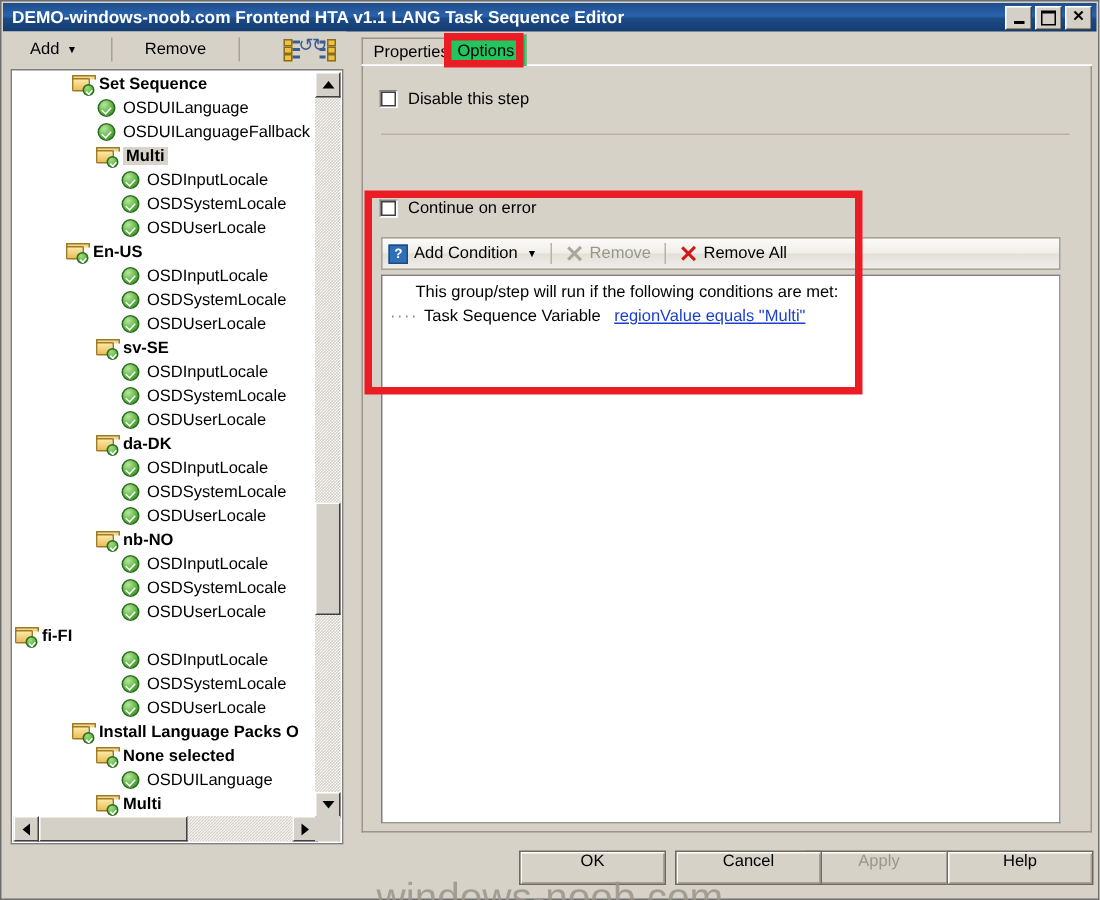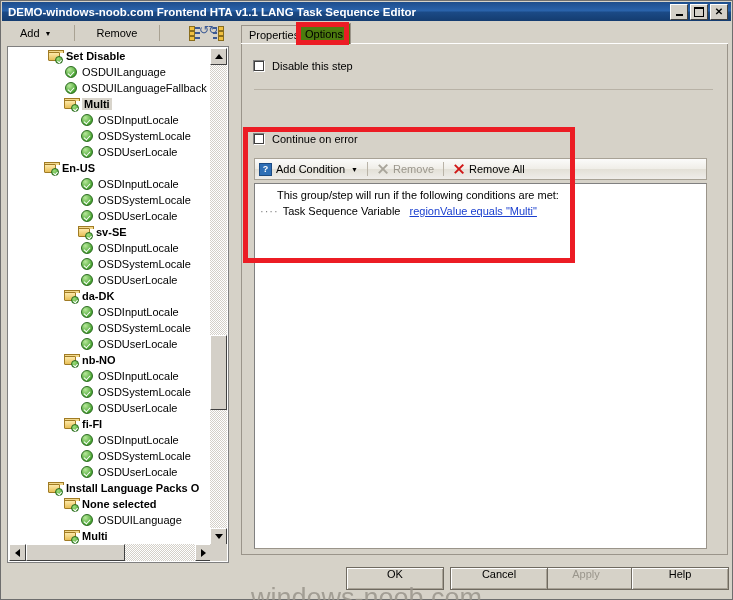--- a/index.html
+++ b/index.html
@@ -103,21 +103,21 @@
   .arr-right{border-top:4px solid transparent;border-bottom:4px solid transparent;border-left:5px solid #000;}
   #vs-corner{position:absolute;right:1px;bottom:1px;width:17px;height:17px;background:#d4d0c8;}
 
   
   #tabstrip{position:absolute;left:240px;top:22px;width:487px;height:21px;}
   .tab{
     position:absolute;top:2px;height:19px;line-height:19px;padding:0 7px;
     font-size:11px;color:#000;background:#d6d2c8;box-sizing:border-box;
     border:1px solid #9a948a;border-bottom:none;
   }
-  .tab.active{top:0;height:21px;line-height:21px;background:#4d7c0f;border-color:#9a948a;z-index:3;}
+  .tab.active{top:0;height:21px;line-height:21px;background:#22c55e;border-color:#9a948a;z-index:3;}
   #tabbody{
     position:absolute;left:240px;top:42px;width:487px;height:512px;
     background:#d6d2c8;border:1px solid #9a948a;box-sizing:border-box;
     border-top:1px solid #ffffff;
   }
   #tabline{position:absolute;left:240px;top:42px;width:487px;height:1px;background:#ffffff;z-index:2;}
 
   .chkrow{position:absolute;display:flex;align-items:flex-end;}
   .cbox{width:12px;height:12px;background:#fff;
      border-top:1px solid #7f7f7f;border-left:1px solid #7f7f7f;
@@ -229,21 +229,21 @@
 
   <div id="treepanel">
     <div id="treeclip">
       <div id="treelist">
           <div class="tnode grp" style="padding-left: 38px;">
             <span class="ic ic-folder">
               <span class="tab"></span>
               <span class="body"></span>
               <span class="chk"></span>
             </span>
-            <span class="lbl">Set Disable</span>
+            <span class="lbl">Set Sequence</span>
           </div>
           <div class="tnode leaf" style="padding-left: 54px;">
             <span class="ic ic-check">
               <span class="dot"></span>
             </span>
             <span class="lbl">OSDUILanguage</span>
           </div>
           <div class="tnode leaf" style="padding-left: 54px;">
             <span class="ic ic-check">
               <span class="dot"></span>
@@ -295,21 +295,21 @@
               <span class="dot"></span>
             </span>
             <span class="lbl">OSDSystemLocale</span>
           </div>
           <div class="tnode leaf" style="padding-left: 70px;">
             <span class="ic ic-check">
               <span class="dot"></span>
             </span>
             <span class="lbl">OSDUserLocale</span>
           </div>
-          <div class="tnode grp" style="padding-left: 68px;">
+          <div class="tnode grp" style="padding-left: 54px;">
             <span class="ic ic-folder">
               <span class="tab"></span>
               <span class="body"></span>
               <span class="chk"></span>
             </span>
             <span class="lbl">sv-SE</span>
           </div>
           <div class="tnode leaf" style="padding-left: 70px;">
             <span class="ic ic-check">
               <span class="dot"></span>
@@ -373,21 +373,21 @@
               <span class="dot"></span>
             </span>
             <span class="lbl">OSDSystemLocale</span>
           </div>
           <div class="tnode leaf" style="padding-left: 70px;">
             <span class="ic ic-check">
               <span class="dot"></span>
             </span>
             <span class="lbl">OSDUserLocale</span>
           </div>
-          <div class="tnode grp" style="padding-left: 54px;">
+          <div class="tnode grp" style="">
             <span class="ic ic-folder">
               <span class="tab"></span>
               <span class="body"></span>
               <span class="chk"></span>
             </span>
             <span class="lbl">fi-FI</span>
           </div>
           <div class="tnode leaf" style="padding-left: 70px;">
             <span class="ic ic-check">
               <span class="dot"></span>

